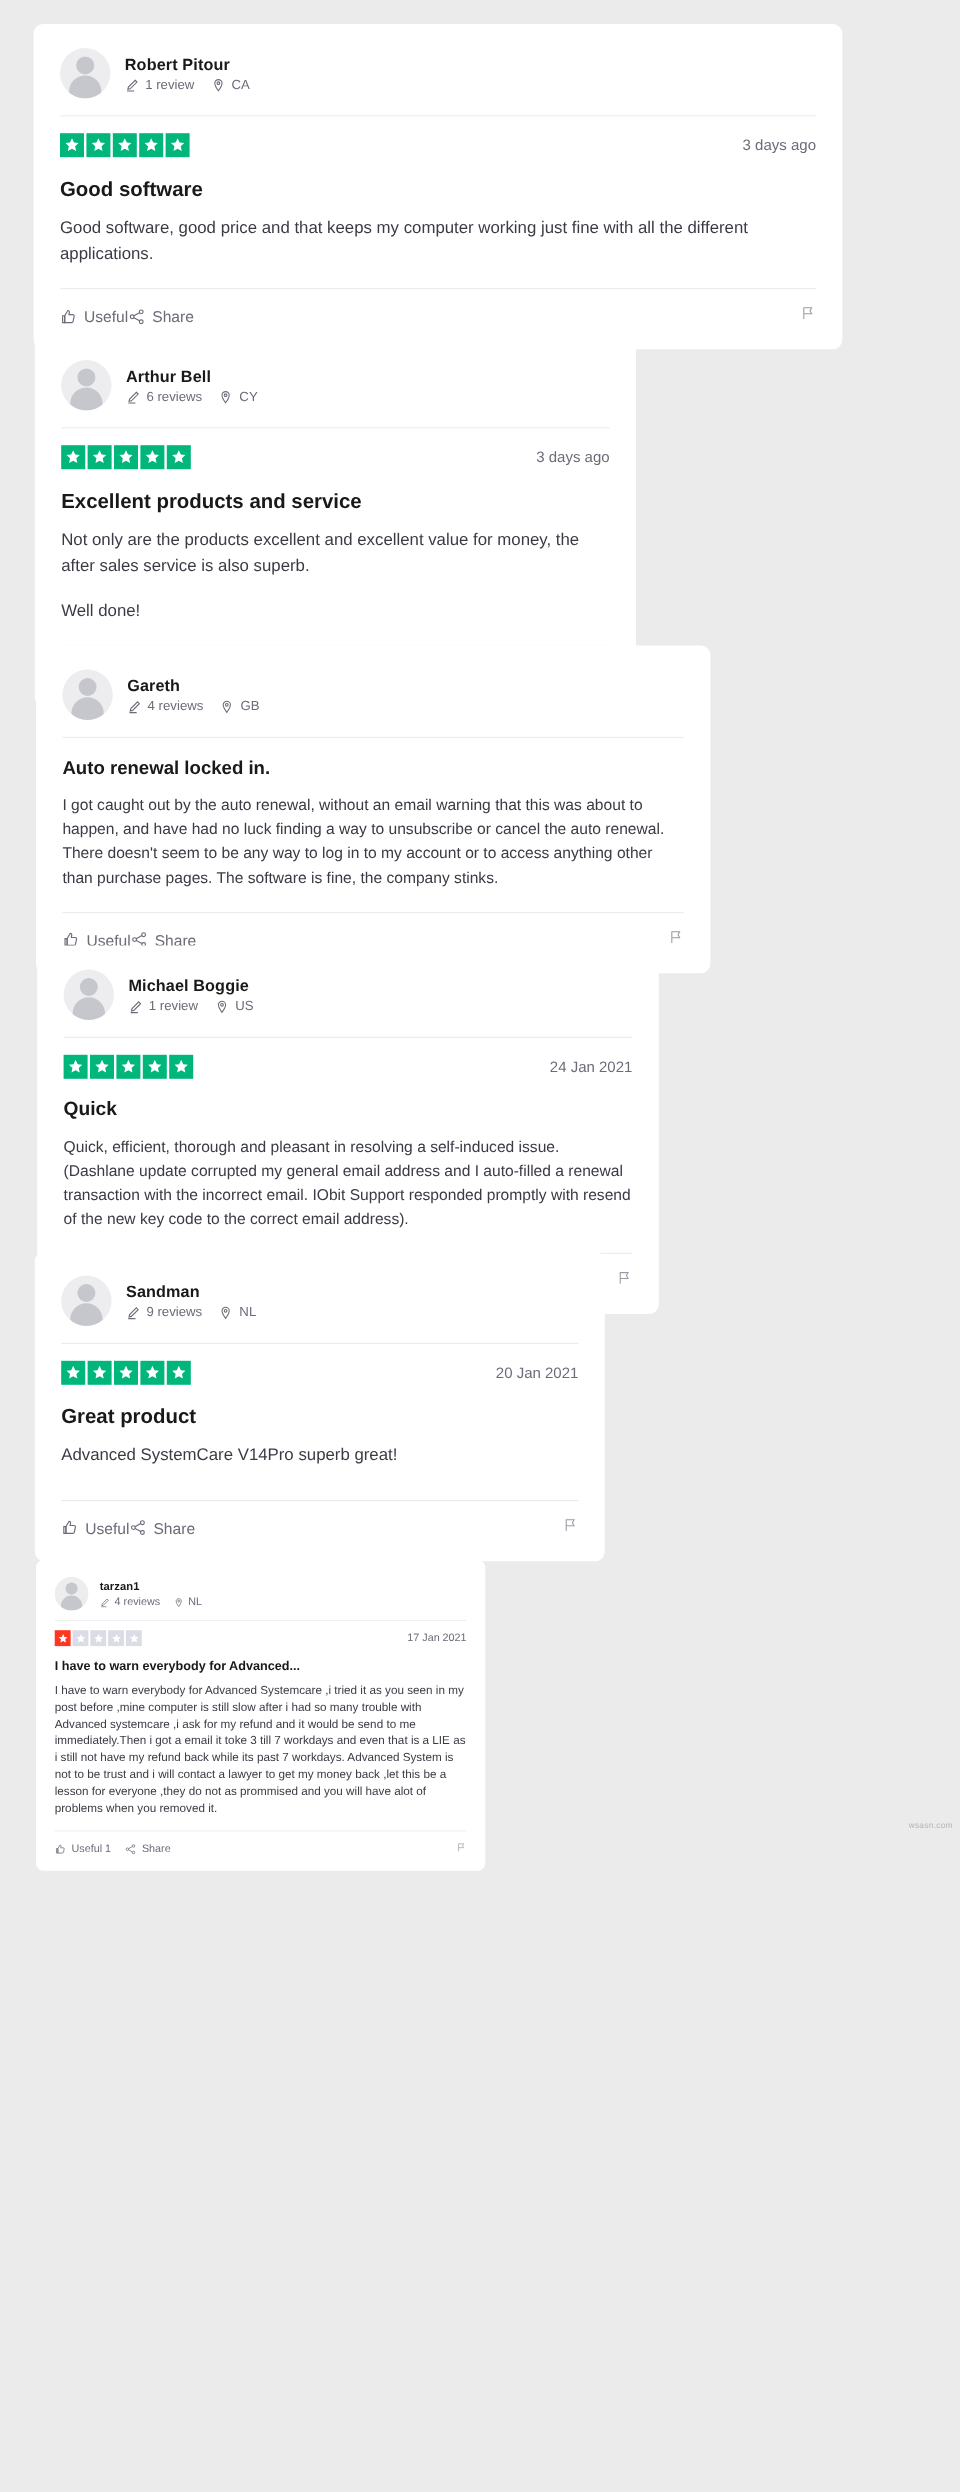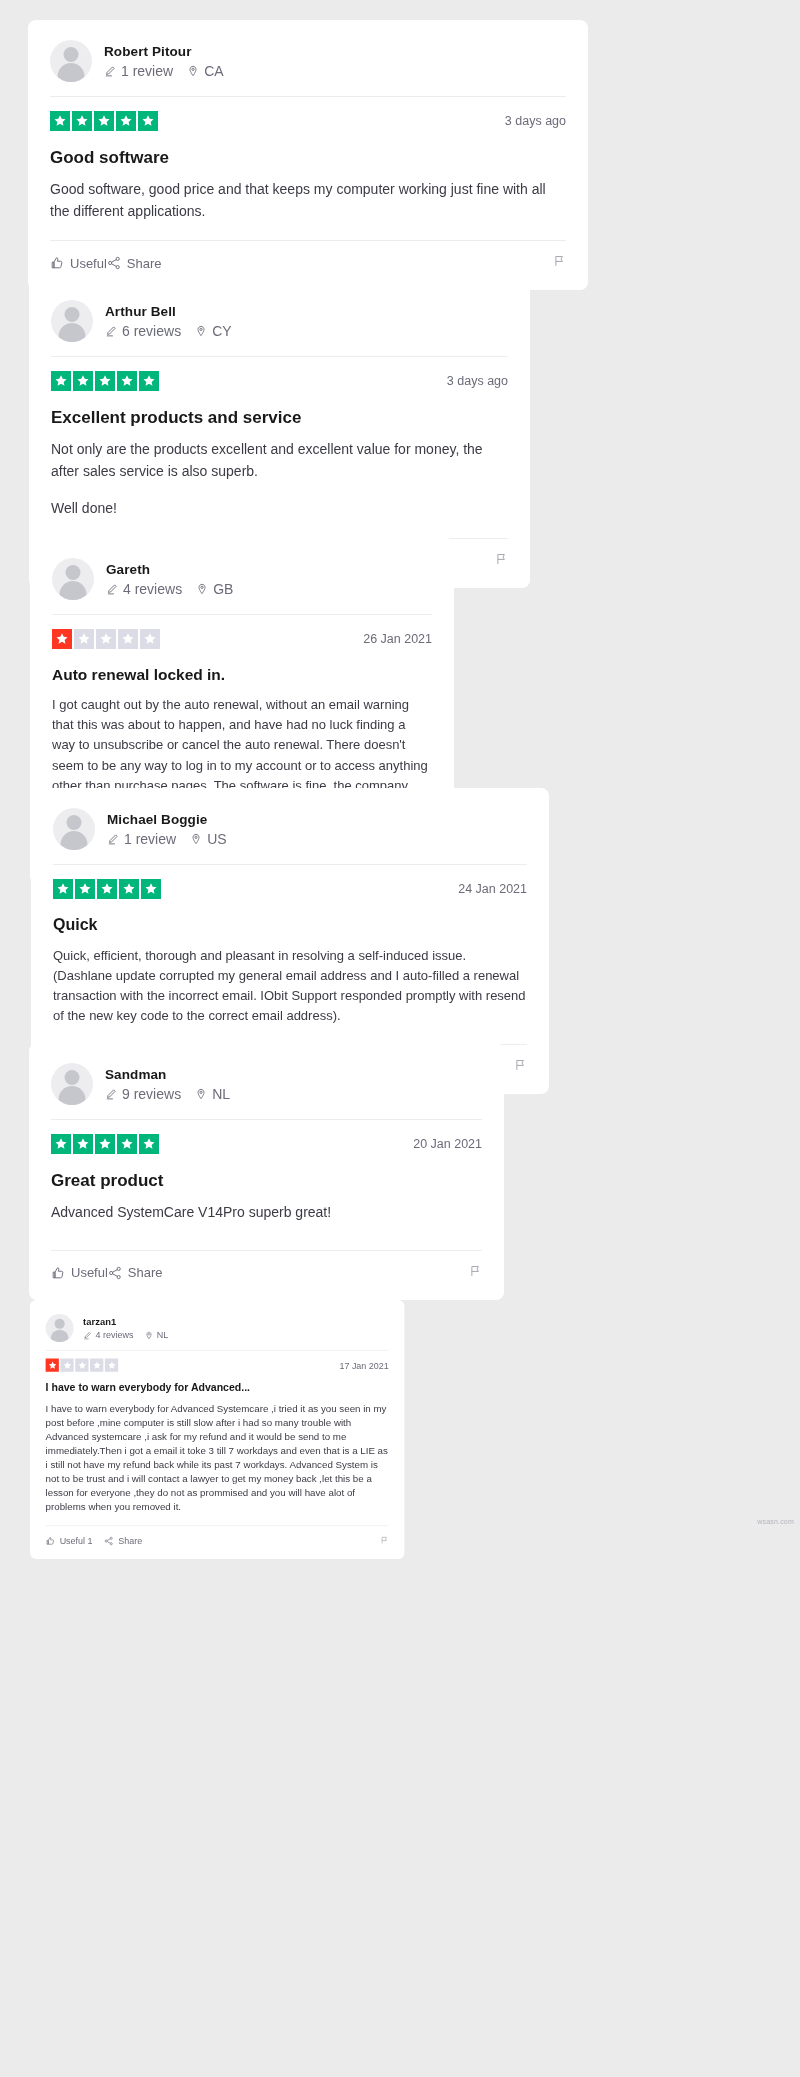--- a/index.html
+++ b/index.html
@@ -62,21 +62,21 @@
   .consumer-name {
     font-size: 13.5px;
     font-weight: bold;
     color: #191919;
     letter-spacing: 0.1px;
   }
   .consumer-meta {
     display: flex;
     align-items: center;
     gap: 14px;
-    font-size: 14px;
+    font-size: 11px;
     color: #6b6b79;
   }
   .meta-item { display: flex; align-items: center; gap: 5px; }
   .meta-item svg { display: block; }
 
   .divider {
     height: 1px;
     background: #ededf0;
     margin: 0 22px;
   }
@@ -151,21 +151,21 @@
     font-size: 7px;
     color: #b4b4bd;
     letter-spacing: 0.2px;
   }
 </style>
 </head>
 <body>
 
 <div id="page">
 
-  <div class="card" style="left:28px; top:20px; width:560px; transform:scale(1);">
+  <div class="card" style="left:28px; top:20px; width:674px; transform:scale(1);">
     <div class="consumer">
       <div class="avatar">
         <span class="head"></span>
           <span class="body"></span>
       </div>
       <div class="consumer-info">
         <div class="consumer-name">Robert Pitour</div>
         <div class="consumer-meta">
           <span class="meta-item">
             <svg width="12" height="12" viewBox="0 0 16 16" fill="none" stroke="#6b6b79" stroke-width="1.2">
@@ -330,21 +330,21 @@
         </div>
       </div>
       <div class="flag">
         <svg width="13" height="14" viewBox="0 0 16 16" fill="none" stroke="#9b9ba5" stroke-width="1.1">
             <path d="M3.5 14V2.5h8l-1.6 3 1.6 3h-8"></path>
           </svg>
       </div>
     </div>
   </div>
 
-  <div class="card" style="left:30px; top:538px; width:424px; transform:scale(1);">
+  <div class="card" style="left:30px; top:538px; width:562px; transform:scale(1);">
     <div class="consumer">
       <div class="avatar">
         <span class="head"></span>
           <span class="body"></span>
       </div>
       <div class="consumer-info">
         <div class="consumer-name">Gareth</div>
         <div class="consumer-meta">
           <span class="meta-item">
             <svg width="12" height="12" viewBox="0 0 16 16" fill="none" stroke="#6b6b79" stroke-width="1.2">
@@ -357,50 +357,20 @@
             <svg width="12" height="12" viewBox="0 0 16 16" fill="none" stroke="#6b6b79" stroke-width="1.2">
                 <path d="M8 1.8c-2.2 0-4 1.8-4 4 0 3 4 8.4 4 8.4s4-5.4 4-8.4c0-2.2-1.8-4-4-4z"></path>
                 <circle cx="8" cy="5.8" r="1.5"></circle>
               </svg>
             <span>GB</span>
           </span>
         </div>
       </div>
     </div>
     <div class="divider"></div>
-    <div class="rating-row">
-      <div class="stars">
-        <span class="star" style="background:#FF3722">
-            <svg viewBox="0 0 24 24" fill="#fff">
-              <path d="M12 2l2.9 6.3 6.6.7-5 4.6 1.4 6.6L12 16.9 6.1 20.2l1.4-6.6-5-4.6 6.6-.7z"></path>
-            </svg>
-          </span>
-        <span class="star" style="background:#DCDCE6">
-            <svg viewBox="0 0 24 24" fill="#fff">
-              <path d="M12 2l2.9 6.3 6.6.7-5 4.6 1.4 6.6L12 16.9 6.1 20.2l1.4-6.6-5-4.6 6.6-.7z"></path>
-            </svg>
-          </span>
-        <span class="star" style="background:#DCDCE6">
-            <svg viewBox="0 0 24 24" fill="#fff">
-              <path d="M12 2l2.9 6.3 6.6.7-5 4.6 1.4 6.6L12 16.9 6.1 20.2l1.4-6.6-5-4.6 6.6-.7z"></path>
-            </svg>
-          </span>
-        <span class="star" style="background:#DCDCE6">
-            <svg viewBox="0 0 24 24" fill="#fff">
-              <path d="M12 2l2.9 6.3 6.6.7-5 4.6 1.4 6.6L12 16.9 6.1 20.2l1.4-6.6-5-4.6 6.6-.7z"></path>
-            </svg>
-          </span>
-        <span class="star" style="background:#DCDCE6">
-            <svg viewBox="0 0 24 24" fill="#fff">
-              <path d="M12 2l2.9 6.3 6.6.7-5 4.6 1.4 6.6L12 16.9 6.1 20.2l1.4-6.6-5-4.6 6.6-.7z"></path>
-            </svg>
-          </span>
-      </div>
-      <div class="date">26 Jan 2021</div>
-    </div>
     <div class="review-title" style="font-size:15.5px;">Auto renewal locked in.</div>
     <div class="review-body" style="font-size:13px;">
       <p>I got caught out by the auto renewal, without an email warning that this was about to happen, and have had no luck finding a way to unsubscribe or cancel the auto renewal. There doesn't seem to be any way to log in to my account or to access anything other than purchase pages. The software is fine, the company stinks.</p>
     </div>
     <div class="card-foot-divider"></div>
     <div class="card-footer">
       <div class="actions">
         <div class="action">
           <svg width="14" height="14" viewBox="0 0 16 16" fill="none" stroke="#6b6b79" stroke-width="1.1">
               <path d="M4.5 7v6.5h-2V7h2z"></path>

